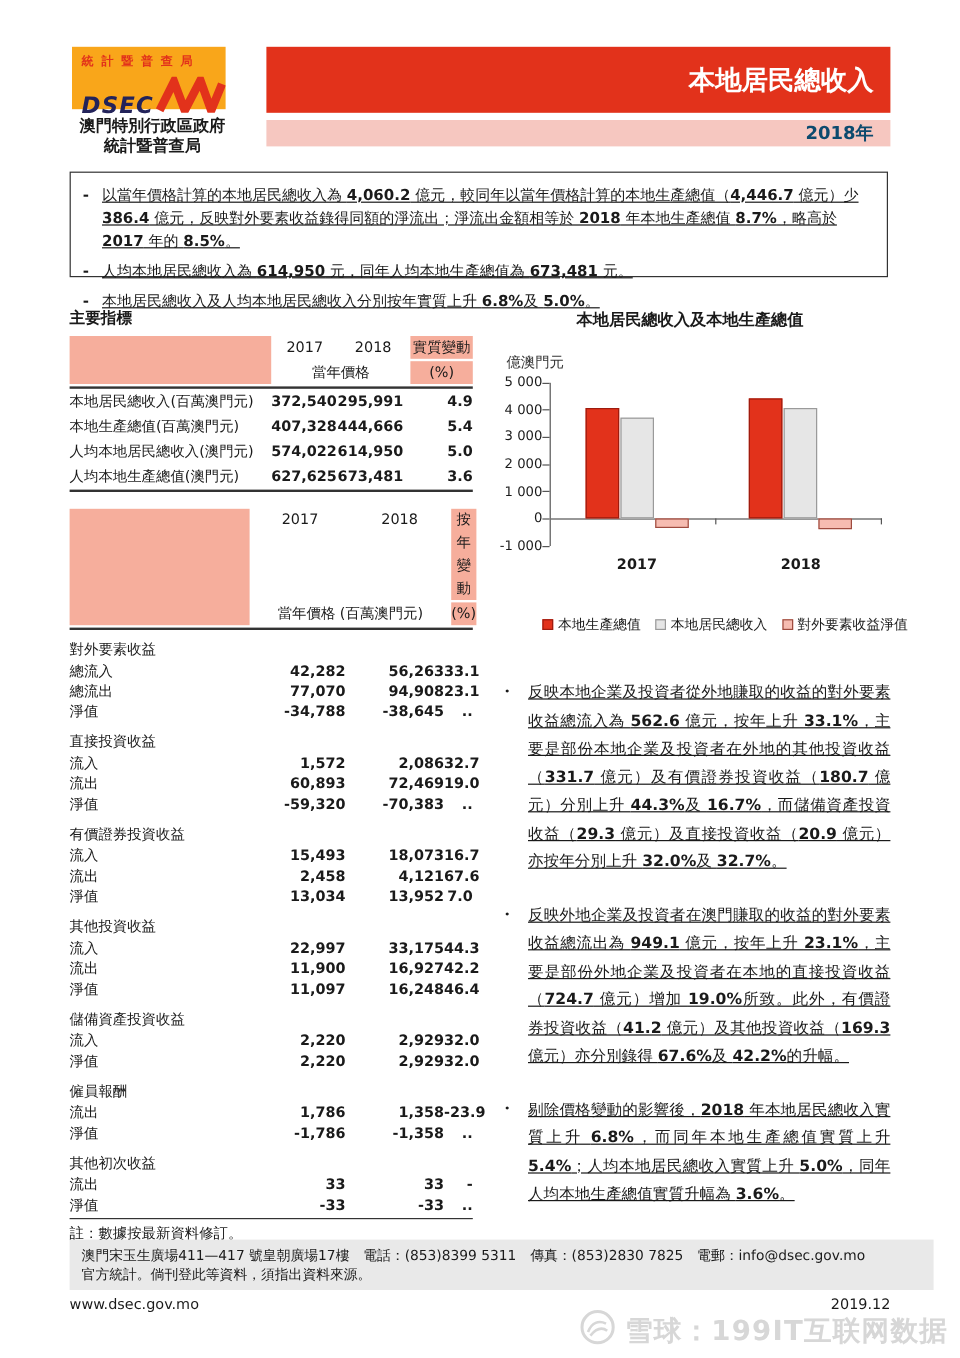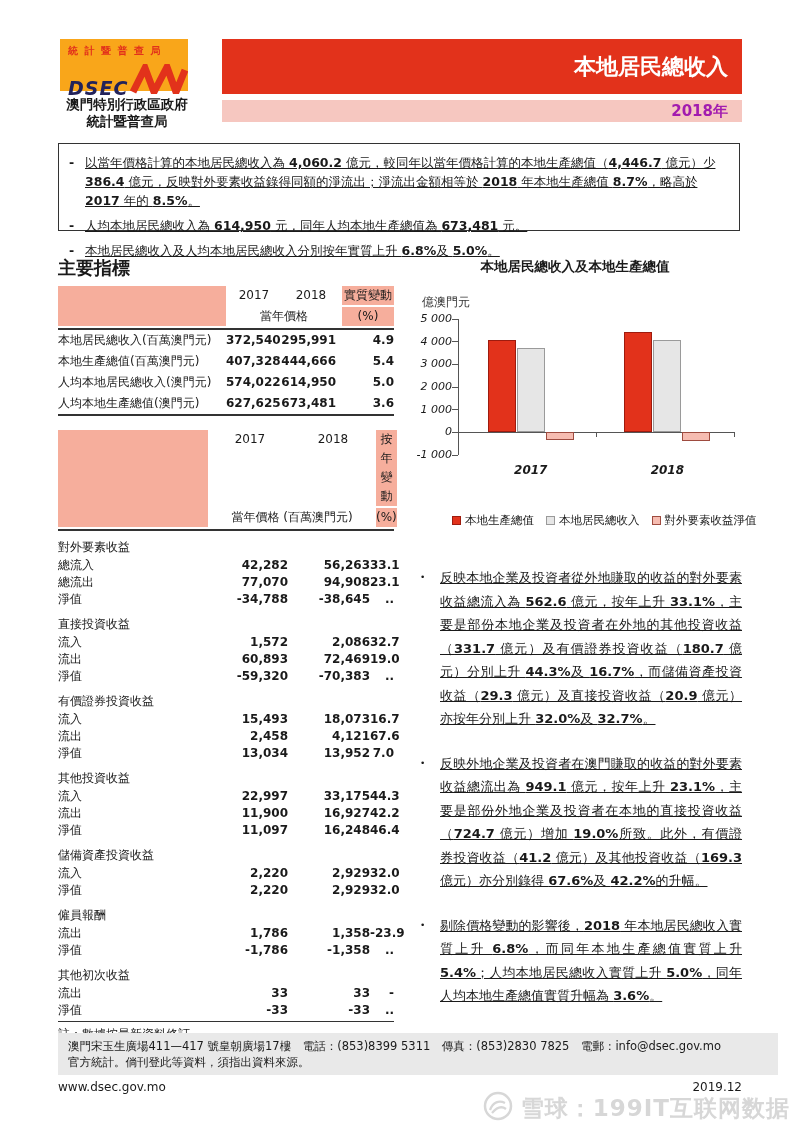--- a/index.html
+++ b/index.html
@@ -20,37 +20,37 @@
   .logo-row1{font-size:10px;font-weight:bold;color:var(--red);letter-spacing:6.5px;white-space:nowrap;}
   .logo-row2{display:flex;align-items:flex-end;margin-top:6px;}
   .logo-dsec{font-size:19px;font-weight:bold;font-style:italic;color:var(--navy);line-height:20px;letter-spacing:1px;}
   .gov1{position:absolute;left:52px;top:96px;width:150px;text-align:center;font-size:13.5px;font-weight:bold;}
   .gov2{position:absolute;left:52px;top:113px;width:150px;text-align:center;font-size:13.5px;font-weight:bold;}
   .banner-red{position:absolute;left:222px;top:39px;width:520px;height:55px;background:var(--red);
               display:flex;align-items:center;justify-content:flex-end;padding-right:14px;box-sizing:border-box;
               color:#fff;font-size:22px;font-weight:bold;}
   .banner-pink{position:absolute;left:222px;top:100px;width:520px;height:22px;background:var(--pink-banner);
                display:flex;align-items:center;justify-content:flex-end;padding-right:14px;box-sizing:border-box;
-               color:#a21caf;font-size:15px;font-weight:bold;}
+               color:#0c4a6e;font-size:15px;font-weight:bold;}
 
   
   .summary-box{position:absolute;left:58px;top:143px;width:682px;height:88px;border:1.5px solid #333;
                box-sizing:border-box;padding:9px 12px 0 10px;font-size:12.5px;line-height:19px;}
   .b-item{display:flex;margin-bottom:6px;}
   .b-mark{flex:0 0 16px;text-align:left;}
   .b-mark.dash{font-weight:bold;}
   .b-mark.dot{font-size:9px;line-height:23.5px;flex:0 0 20px;padding-left:2px;}
   .b-text{flex:1;text-decoration:underline;}
 
   
   .cols{position:absolute;left:58px;top:256px;width:684px;display:flex;gap:24px;}
   .left-col{width:336px;}
   .right-col{width:324px;}
 
-  .tbl-title{font-size:18px;font-weight:bold;margin:0 0 6px;}
+  .tbl-title{font-size:13px;font-weight:bold;margin:0 0 6px;}
   .block2{margin-top:14px;}
   .thead{display:grid;gap:2px;font-size:12px;}
   .t1cols{grid-template-columns:168px 52px 58px 1fr;}
   .t2cols{grid-template-columns:150px 80px 82px 1fr;}
   .hc{line-height:19px;padding:0;}
   .h-blank{grid-column:1;grid-row:1/3;background:var(--pink-head);}
   .h-year{text-align:center;background:#fff;}
   .h-price{grid-column:2/4;grid-row:2;text-align:center;background:#fff;}
   .h-chg{grid-column:4;grid-row:1;text-align:center;background:var(--pink-head);}
   .h-unit{grid-column:4;grid-row:2;text-align:center;background:var(--pink-head);}
@@ -60,21 +60,21 @@
   .tcell{line-height:21px;font-size:12px;white-space:nowrap;}
   .t2body .tcell{line-height:17px;}
   .tcell.c0{text-align:left;}
   .tcell.c1,.tcell.c2,.tcell.c3{text-align:right;font-weight:bold;}
   .section-title{font-size:12px;line-height:19px;margin-top:7px;}
   .tbl-note{font-size:12px;margin-top:4px;}
 
   
   .chart-title{text-align:center;font-size:13.5px;font-weight:bold;margin:2px 10px 18px 0;}
   .chart-ylab{font-size:12px;margin:0 0 8px 4px;color:#333;}
-  .chart-wrap{position:relative;padding-left:40px;height:168px;font-style:italic;}
+  .chart-wrap{position:relative;padding-left:40px;height:168px;}
   .plot{position:relative;width:276px;height:136px;border-left:1.5px solid var(--axis);}
   .chart-ylabels{position:absolute;left:0;top:0;width:34px;height:136px;}
   .ytick-label{position:absolute;right:0;font-size:11px;line-height:13px;white-space:nowrap;}
   .ytick-mark{position:absolute;left:-7px;width:6px;height:1px;background:var(--axis);}
   .x-axis{position:absolute;left:0;width:100%;height:1.5px;background:var(--axis);}
   .xtick-mark{position:absolute;width:1px;height:5px;background:var(--axis);}
   .bar{position:absolute;width:28px;box-sizing:border-box;}
   .cat-label{position:absolute;width:40px;text-align:center;font-size:12px;font-weight:bold;}
   .legend{display:flex;gap:12px;margin:26px 0 0 34px;font-size:11.5px;white-space:nowrap;}
   .lg-item{display:inline-flex;align-items:center;gap:4px;}

